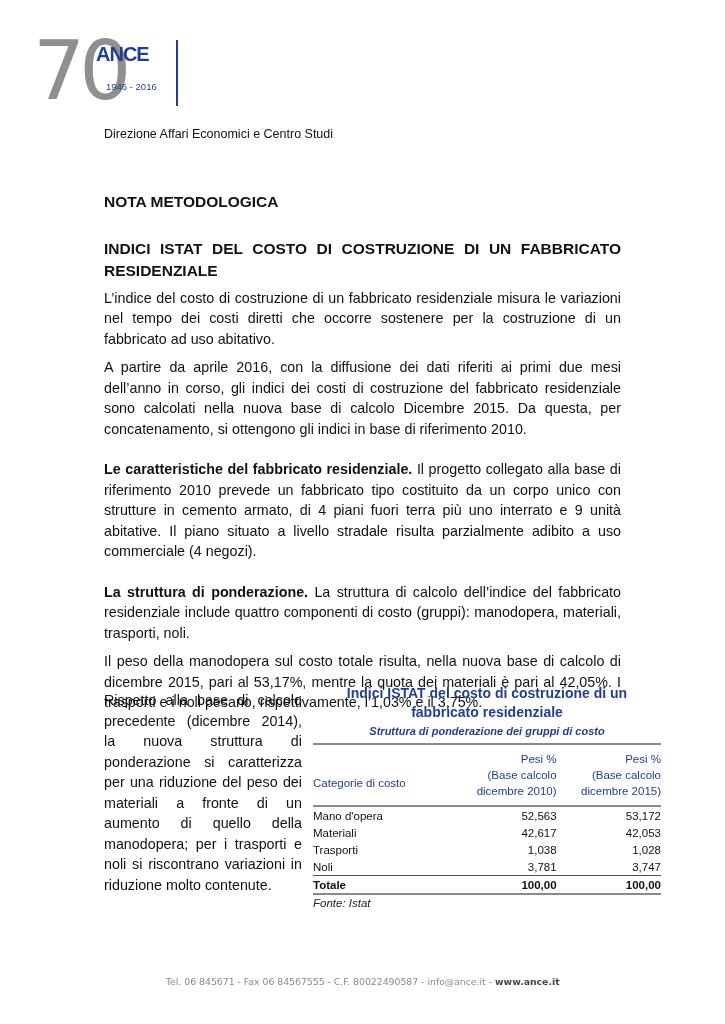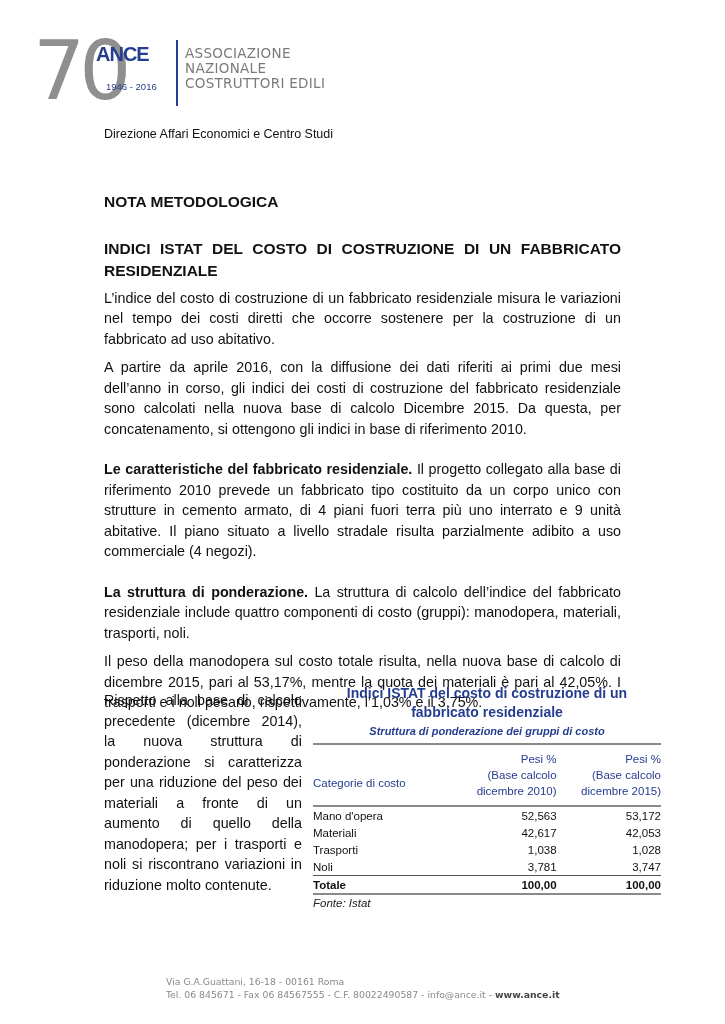--- a/index.html
+++ b/index.html
@@ -47,24 +47,20 @@
   .footer b { color: #444; }
 </style>
 </head>
 <body>
 
 <div class="logo">
   <div class="seventy">70</div>
   <div class="ance">ANCE</div>
   <div class="years">1946 - 2016</div>
   <div class="vbar"></div>
-  <div class="assoc">
-    <div>ASSOCIAZIONE NAZIONALE</div>
-    <div>COSTRUTTORI EDILI</div>
-  </div>
 </div>
 
 <div class="dept">Direzione Affari Economici e Centro Studi</div>
 
 <div class="content">
   <div class="h1">NOTA METODOLOGICA</div>
   <div class="h2">INDICI ISTAT DEL COSTO DI COSTRUZIONE DI UN FABBRICATO RESIDENZIALE</div>
   <p class="p">L’indice del costo di costruzione di un fabbricato residenziale misura le variazioni nel tempo dei costi diretti che occorre sostenere per la costruzione di un fabbricato ad uso abitativo.</p>
   <p class="p">A partire da aprile 2016, con la diffusione dei dati riferiti ai primi due mesi dell’anno in corso, gli indici dei costi di costruzione del fabbricato residenziale sono calcolati nella nuova base di calcolo Dicembre 2015. Da questa, per concatenamento, si ottengono gli indici in base di riferimento 2010.</p>
   <div class="gap"></div>
@@ -136,15 +132,14 @@
           <td colspan="3" style="padding:0">
             <div class="rule"></div>
           </td>
         </tr>
     </tbody>
   </table>
   <div class="source">Fonte: Istat</div>
 </div>
 
 <div class="footer">
-  <div>Via G.A.Guattani, 16-18 - 00161 Roma</div>
   <div><span>Tel. 06 845671 - Fax 06 84567555 - C.F. 80022490587 - info@ance.it - </span><b>www.ance.it</b></div>
 </div>
 
 </body></html>

